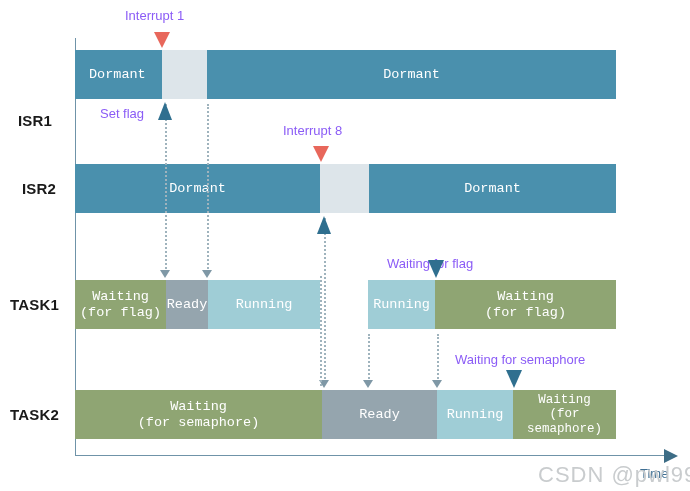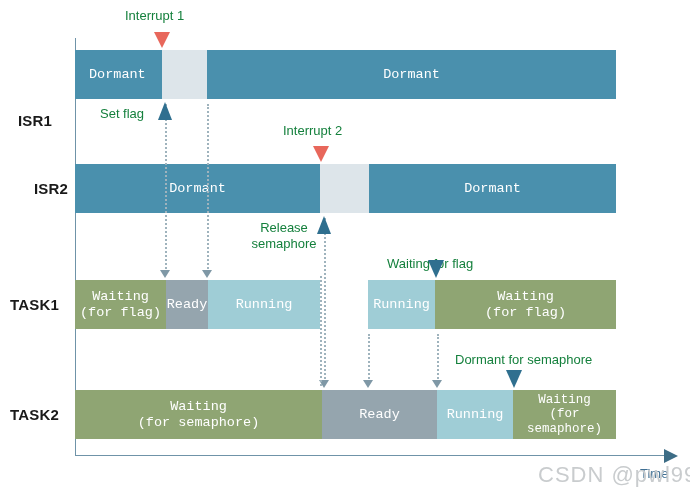--- a/index.html
+++ b/index.html
@@ -17,32 +17,32 @@
   .seg{display:flex;align-items:center;justify-content:center;text-align:center;color:#ffffff;font-size:13.5px;line-height:1.15;box-sizing:border-box;}
   .seg.blank{color:transparent;}
   .seg span{display:block;font-family:Liberation Mono, monospace;}
 
   .dotted{position:absolute;width:0;border-left:2px dotted #9fb3bd;}
 
   .tri-down{position:absolute;width:0;height:0;border-left:8px solid transparent;border-right:8px solid transparent;}
   .tri-up{position:absolute;width:0;height:0;border-left:7px solid transparent;border-right:7px solid transparent;}
   .arrow-small{position:absolute;width:0;height:0;border-left:5px solid transparent;border-right:5px solid transparent;border-top:8px solid #7f98a6;}
 
-  .ann{position:absolute;font-size:13px;color:#15803d;white-space:nowrap;line-height:1.2;}
+  .ann{position:absolute;font-size:13px;color:#8b5cf6;white-space:nowrap;line-height:1.2;}
   .ann.two{white-space:normal;text-align:center;}
 
   .watermark{position:absolute;font-size:22px;color:#c9ccce;letter-spacing:1px;white-space:nowrap;font-family:"Liberation Sans",sans-serif;}
 </style>
 </head>
 <body>
 
 <div id="stage">
 
   <div class="row-label" style="left:18px;top:64px;margin-top:48px;">ISR1</div>
-  <div class="row-label" style="left:34px;top:180px;">ISR2</div>
+  <div class="row-label" style="left:22px;top:180px;">ISR2</div>
   <div class="row-label" style="left:10px;top:296px;">TASK1</div>
   <div class="row-label" style="left:10px;top:406px;">TASK2</div>
 
   <div class="axis-v"></div>
   <div class="axis-h" style="width:593px;"></div>
   <div class="axis-arrow" style="left:664px;top:449px;"></div>
   <div class="axis-caption" style="left:640px;top:466px;">Time</div>
 
   <div class="bar" style="left:75px;top:50px;">
     <div class="seg" style="width:87px;background:#4a90ad;justify-content:flex-start;padding-left:14px;">
@@ -123,30 +123,26 @@
 
   <div class="dotted" style="left:368px;top:334px;height:48px;"></div>
   <div class="arrow-small" style="left:363px;top:380px;"></div>
 
   <div class="ann" style="left:125px;top:8px;">Interrupt 1</div>
   <div class="tri-down" style="left:154px;top:32px;border-top:16px solid #e8675b;"></div>
 
   <div class="ann" style="left:100px;top:106px;">Set flag</div>
   <div class="tri-up" style="left:158px;top:102px;border-bottom:18px solid #2f6f8f;"></div>
 
-  <div class="ann" style="left:283px;top:123px;">Interrupt 2</div>
+  <div class="ann" style="left:283px;top:123px;">Interrupt 8</div>
   <div class="tri-down" style="left:313px;top:146px;border-top:16px solid #e8675b;"></div>
 
-  <div class="ann two" style="left:248px;top:220px;width:72px;text-align:center;">
-    <span>Release</span><br>
-    <span>semaphore</span>
-  </div>
   <div class="tri-up" style="left:317px;top:216px;border-bottom:18px solid #2f6f8f;"></div>
 
   <div class="ann" style="left:387px;top:256px;">Waiting for flag</div>
   <div class="tri-down" style="left:428px;top:260px;border-top:18px solid #2f6f8f;"></div>
 
-  <div class="ann" style="left:455px;top:352px;">Dormant for semaphore</div>
+  <div class="ann" style="left:455px;top:352px;">Waiting for semaphore</div>
   <div class="tri-down" style="left:506px;top:370px;border-top:18px solid #2f6f8f;"></div>
 
   <div class="watermark" style="left:538px;top:462px;">CSDN @pwl999</div>
 
 </div>
 
 </body></html>

